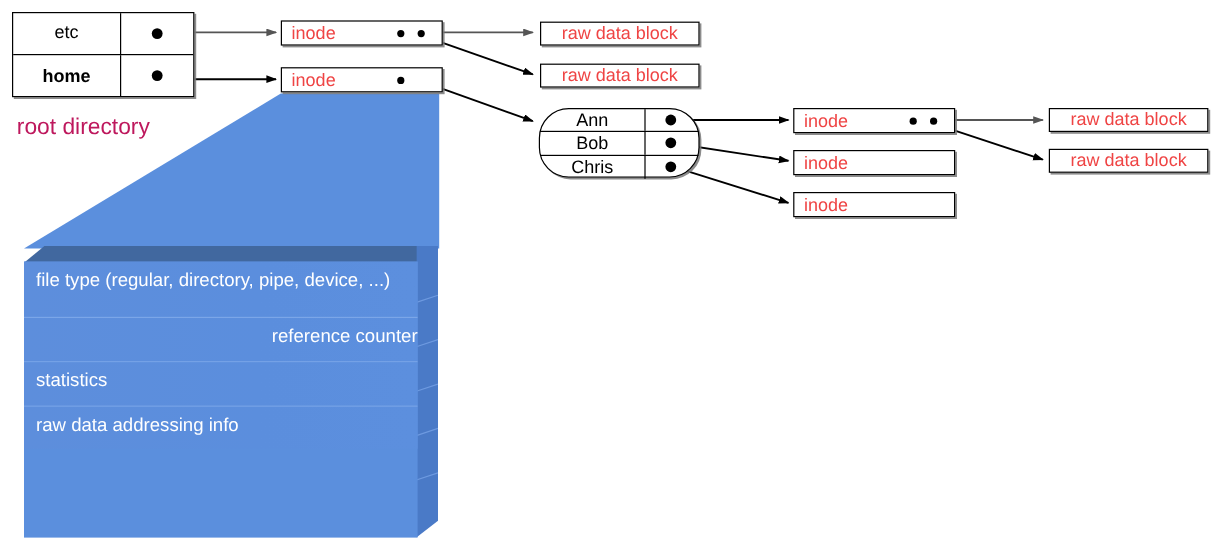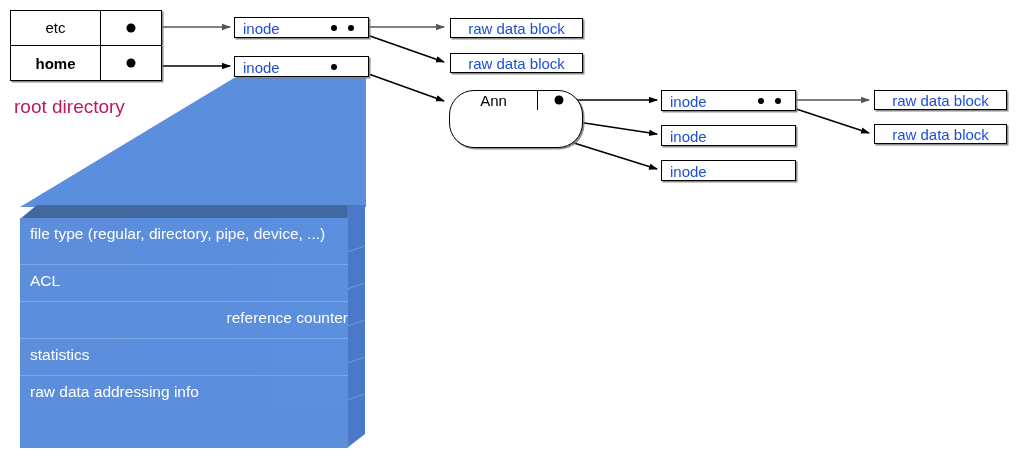--- a/index.html
+++ b/index.html
@@ -25,21 +25,21 @@
     height: 464px;
     pointer-events: none;
   }
   
   .box {
     position: absolute;
     box-sizing: border-box;
     border: 1.6px solid #000000;
     background: #ffffff;
     font-size: 15px;
-    color: #1d4ed8;
+    color: #ef4444;
     line-height: 1;
     box-shadow: 1.5px 1.5px 0 0 rgba(120,120,120,0.85);
   }
   .box .lbl {
     position: absolute;
     left: 8px;
     top: 50%;
     transform: translateY(-50%);
     white-space: nowrap;
   }
@@ -214,20 +214,32 @@
   <div class="box" style="left:450px; top:18px; width:133px; height:20px;">
     <span class="lbl center">raw data block</span>
   </div>
   <div class="box" style="left:450px; top:53px; width:133px; height:20px;">
     <span class="lbl center">raw data block</span>
   </div>
 
   <div class="dirtable" id="home-dir" style="left:449px; top:90px; width:134px; height:58px;border-radius:25px;">
     <div class="dirrow" style="height:19.3px;">
       <div class="dirname" style="width:88px;">Ann</div>
+      <div class="dirptr">
+        <span class="dot big" style="left:21px; top:9px;"></span>
+      </div>
+    </div>
+    <div class="dirrow" style="height:19.3px;">
+      <div class="dirname" style="width:88px;">Bob</div>
+      <div class="dirptr">
+        <span class="dot big" style="left:21px; top:9px;"></span>
+      </div>
+    </div>
+    <div class="dirrow" style="height:19.3px;">
+      <div class="dirname" style="width:88px;">Chris</div>
       <div class="dirptr">
         <span class="dot big" style="left:21px; top:9px;"></span>
       </div>
     </div>
   </div>
 
   <div class="box" id="inode-ann" style="left:661px; top:90px; width:135px; height:21px;">
     <span class="lbl">inode</span>
     <span class="dot" style="left:99px; top:10px;"></span>
     <span class="dot" style="left:116px; top:10px;"></span>
@@ -260,20 +272,19 @@
         <line x1="0" y1="47" x2="18" y2="41"></line>
         <line x1="0" y1="84" x2="18" y2="78"></line>
         <line x1="0" y1="121" x2="18" y2="115"></line>
         <line x1="0" y1="158" x2="18" y2="152"></line>
         <line x1="0" y1="195" x2="18" y2="189"></line>
       </g>
     </svg>
 
     <div class="panel-face">
       <div class="panel-row" style="height:47px;">file type (regular, directory, pipe, device, ...)</div>
-      <div class="panel-row" style="height:37px;">ACL</div>
       <div class="panel-row" style="height:37px;text-align:right;">reference counter</div>
       <div class="panel-row" style="height:37px;">statistics</div>
       <div class="panel-row" style="height:35px;">raw data addressing info</div>
     </div>
   </div>
 
 </div>
 
 </body></html>

